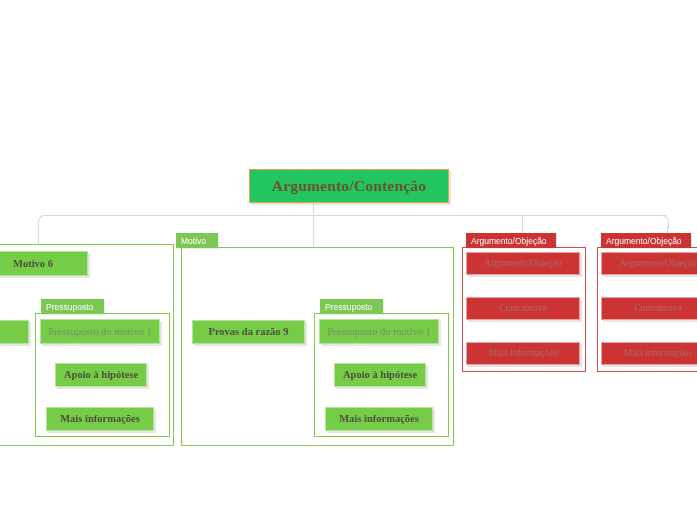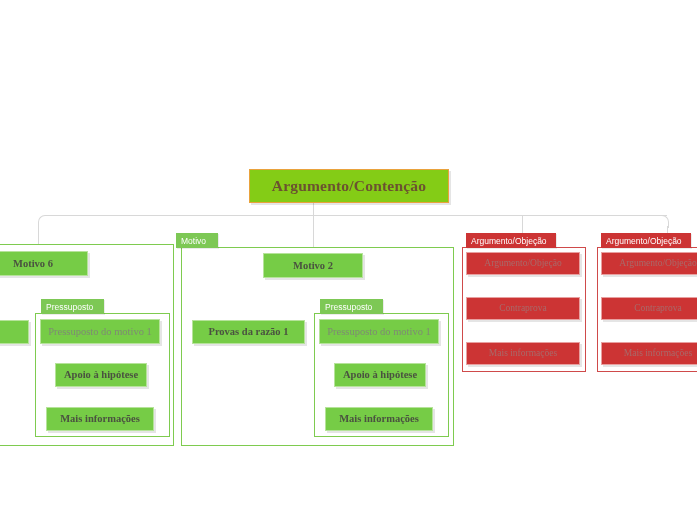--- a/index.html
+++ b/index.html
@@ -17,21 +17,21 @@
     box-sizing:border-box;
     display:flex;align-items:center;justify-content:center;
     text-align:center;
     line-height:1.05;
     border-style:solid;
     border-width:1px;
     box-shadow:2px 2px 0 rgba(0,0,0,0.10);
     z-index:6;
   }
   .node-root{
-    background:#84cc16;
+    background:#22c55e;
     border-color:#E9A23D;
     color:#6b5230;
     font-weight:bold;
     font-size:15.5px;
     letter-spacing:.2px;
   }
   .node-green{
     background:#76CC46;
     border-color:#b6e39a;
     color:#4a5240;
@@ -139,33 +139,30 @@
   </div>
   <div class="node node-green" style="left:46px;top:407px;width:108px;height:24px;">
     <span>Mais informações</span>
   </div>
 
   <div class="tab green" style="left:176px;top:233px;width:42px;height:15px;">
     <span>Motivo</span>
   </div>
   <div class="group" style="left:181px;top:247px;width:273px;height:199px;"></div>
 
-  <div class="node node-green" style="left:263px;top:253px;width:100px;height:25px;">
-    <span>Motivo 2</span>
-  </div>
 
   <div class="ln lnv" style="left:313px;top:278px;width:1px;height:20px;"></div>
   <div class="ln lnh" style="left:256px;top:298px;width:122px;height:1px;"></div>
   <div class="elbow tl" style="left:248px;top:298px;width:9px;height:10px;"></div>
   <div class="elbow tr" style="left:371px;top:298px;width:9px;height:10px;"></div>
   <div class="ln lnv" style="left:248px;top:307px;width:1px;height:15px;"></div>
   <div class="ln lnv" style="left:379px;top:307px;width:1px;height:14px;"></div>
 
   <div class="node node-green" style="left:192px;top:320px;width:113px;height:24px;">
-    <span>Provas da razão 1</span>
+    <span>Provas da razão 9</span>
   </div>
 
   <div class="tab green" style="left:320px;top:299px;width:63px;height:15px;">
     <span>Pressuposto</span>
   </div>
   <div class="group inner" style="left:314px;top:313px;width:135px;height:124px;"></div>
 
   <div class="ln lnv" style="left:379px;top:344px;width:1px;height:78px;"></div>
 
   <div class="node node-green faded" style="left:319px;top:319px;width:120px;height:25px;">

